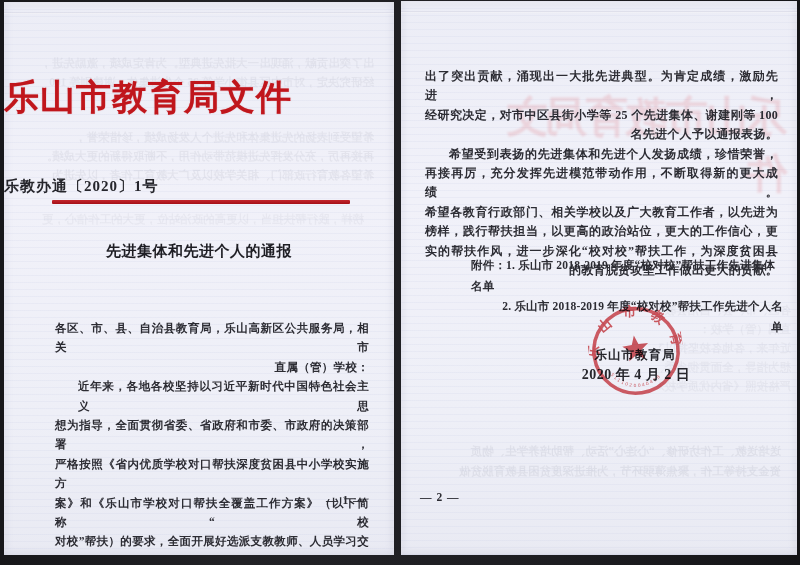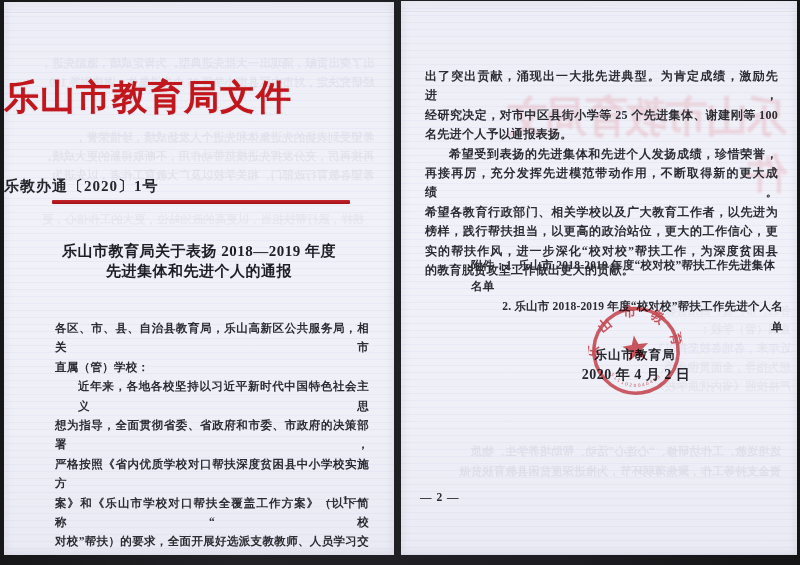--- a/index.html
+++ b/index.html
@@ -38,21 +38,21 @@
     position:absolute;top:239px;left:10px;width:370px;text-align:center;
     font-size:15px;font-weight:bold;color:#1e1e24;line-height:20px;letter-spacing:.5px;
   }
   .bodytext{
     position:absolute;color:#2c2c33;font-weight:600;
     letter-spacing:.3px;
   }
   #p1-body{left:51px;top:317px;width:314px;font-size:11.5px;line-height:19.4px;}
   #p2-body{left:24px;top:66px;width:353px;font-size:12px;line-height:19.4px;}
   .bodytext .j{text-align:justify;text-align-last:justify;text-justify:inter-character;}
-  .bodytext .s{text-align:left;}
+  .bodytext .s{text-align:right;}
   .bodytext .ind{padding-left:2em;}
   .page-num{position:absolute;font-size:11.5px;color:#2c2c33;font-weight:600;letter-spacing:1px;}
   #p1-num{top:492px;left:322px;}
   #p2-num{top:490px;left:19px;}
   
   .attachments{
     position:absolute;top:254px;left:70px;width:312px;
     font-size:11.5px;line-height:20.5px;color:#2c2c33;font-weight:600;letter-spacing:.2px;
   }
   .attachments .att2{padding-left:21px;text-align:right;}
@@ -99,21 +99,20 @@
   </div>
   <div class="ghost" id="g1c">
     <div>榜样，践行帮扶担当，以更高的政治站位，更大的工作信心，更</div>
   </div>
 
   <div class="doc-header">乐山市教育局文件</div>
   <div class="doc-number">乐教办通〔2020〕1号</div>
   <div class="red-line"></div>
 
   <div class="doc-title">
-    <div>乐山市教育局关于表扬 2018—2019 年度</div>
     <div>先进集体和先进个人的通报</div>
   </div>
 
   <div class="bodytext" id="p1-body">
     <div class="j">各区、市、县、自治县教育局，乐山高新区公共服务局，相关市</div>
     <div class="s">直属（管）学校：</div>
     <div class="j ind">近年来，各地各校坚持以习近平新时代中国特色社会主义思</div>
     <div class="j">想为指导，全面贯彻省委、省政府和市委、市政府的决策部署，</div>
     <div class="j">严格按照《省内优质学校对口帮扶深度贫困县中小学校实施方</div>
     <div class="j">案》和《乐山市学校对口帮扶全覆盖工作方案》（以下简称“校</div>

